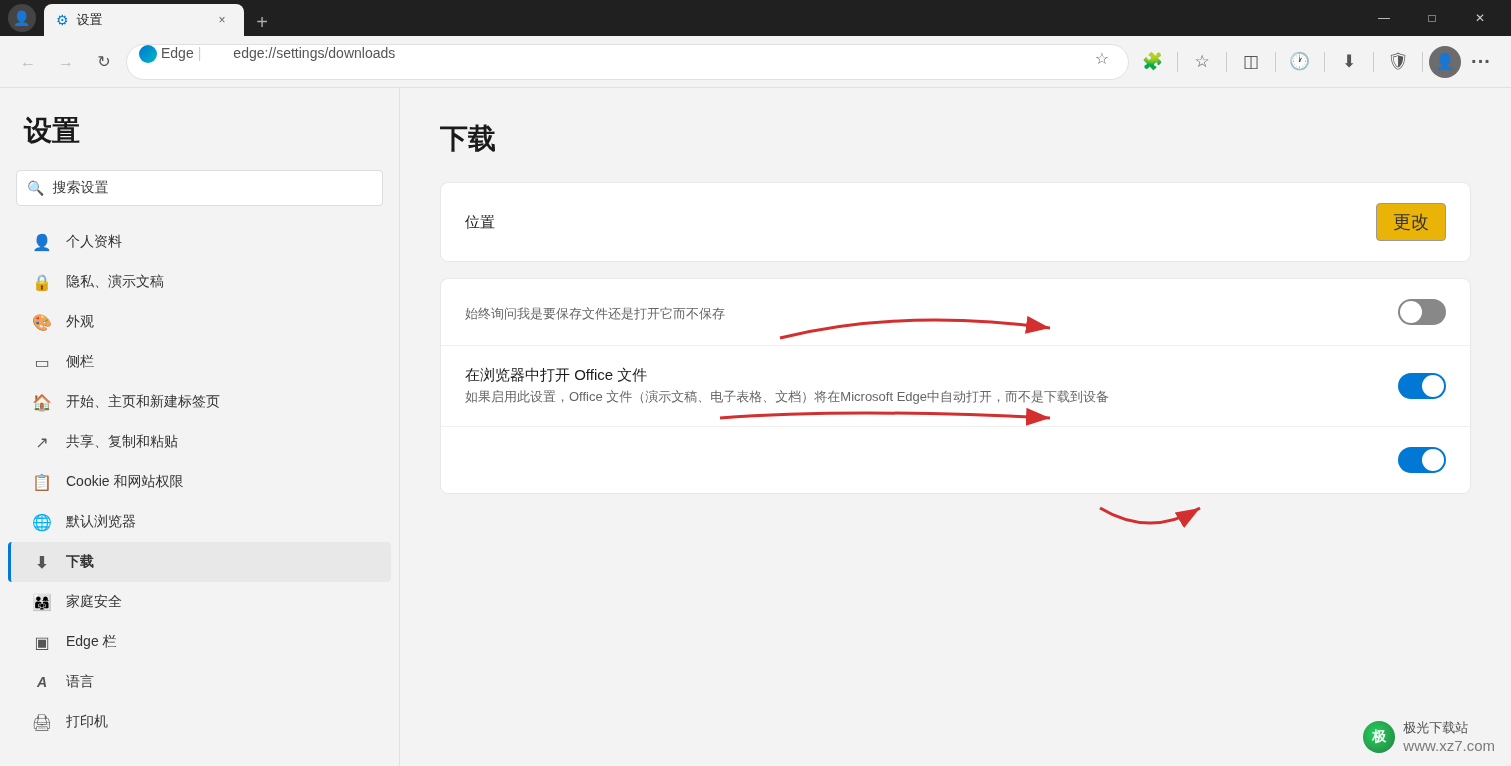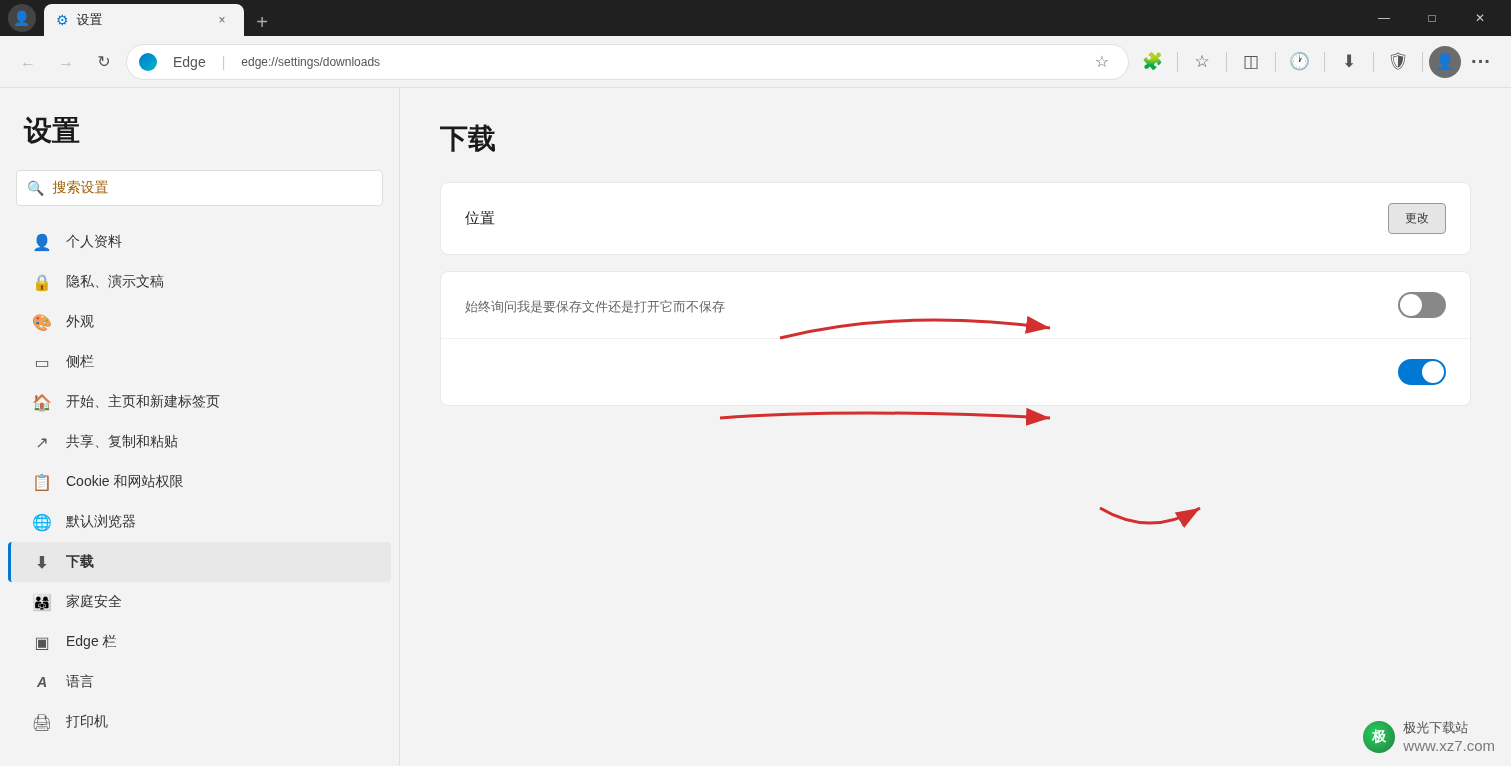--- a/index.html
+++ b/index.html
@@ -92,23 +92,22 @@
       font-size: 16px;
     }
     .nav-btn.disabled { color: #bbb; cursor: default; }
     .address-bar {
       flex: 1;
       height: 36px;
       background: #fff;
       border: 1px solid #e0e0e0;
       border-radius: 18px;
       display: flex;
-      align-items: center;
       padding: 0 12px;
-      gap: 16px;
+      gap: 4px;
       font-size: 14px;
       color: #333;
     }
     .edge-logo {
       width: 18px; height: 18px;
       background: linear-gradient(135deg, #0078d4, #00b7c3);
       border-radius: 50%;
       flex-shrink: 0;
     }
     .star-btn {
@@ -244,22 +243,22 @@
     .settings-row-sub {
       font-size: 13px;
       color: #666;
       margin-top: 3px;
     }
     .settings-row-content { flex: 1; }
     .change-btn {
       padding: 6px 16px;
       border: 1px solid #999;
       border-radius: 4px;
-      background: #e5e5e5;
-      font-size: 12px;
+      background: #eab308;
+      font-size: 18px;
       cursor: pointer;
       color: #333;
       white-space: nowrap;
     }
 
     
     .toggle {
       width: 48px; height: 26px;
       border-radius: 13px;
       display: flex; align-items: center;
@@ -348,21 +347,21 @@
   <div class="nav-btn disabled">
     <span>→</span>
   </div>
   <div class="nav-btn">
     <span>↻</span>
   </div>
   <div class="address-bar">
     <div class="edge-logo"></div>
     <span style="color:#555;font-size:14px;">Edge</span>
     <span style="color:#ccc;">|</span>
-    <span style="font-size:12px;color:#555;">
+    <span style="font-size:14px;color:#555;margin-left:28px;">
       <span style="color:#555;">edge://</span><span style="color:#555;">settings/downloads</span>
     </span>
     <div class="star-btn">☆</div>
   </div>
   <div class="toolbar-icons">
     <div class="toolbar-icon">
       <span>🧩</span>
     </div>
     <div class="toolbar-sep"></div>
     <div class="toolbar-icon">
@@ -393,21 +392,21 @@
     </div>
   </div>
 </div>
 
 <div class="main-layout">
 
   <div class="sidebar">
     <div class="sidebar-title">设置</div>
     <div class="search-box">
       <span>🔍</span>
-      <span style="color:#a16207;">搜索设置</span>
+      <span style="color:#404040;">搜索设置</span>
     </div>
 
     <div class="sidebar-item">
       <div class="sidebar-item-icon">👤</div>
       <span>个人资料</span>
     </div>
     <div class="sidebar-item">
       <div class="sidebar-item-icon">🔒</div>
       <span>隐私、演示文稿</span>
     </div>
@@ -473,20 +472,29 @@
 
       <div class="settings-row">
         <div class="settings-row-content">
           <div class="settings-row-sub">始终询问我是要保存文件还是打开它而不保存</div>
         </div>
         <div class="toggle off">
           <div class="toggle-knob"></div>
         </div>
       </div>
 
+      <div class="settings-row">
+        <div class="settings-row-content">
+          <div class="settings-row-label">在浏览器中打开 Office 文件</div>
+          <div class="settings-row-sub">如果启用此设置，Office 文件（演示文稿、电子表格、文档）将在Microsoft Edge中自动打开，而不是下载到设备</div>
+        </div>
+        <div class="toggle on">
+          <div class="toggle-knob"></div>
+        </div>
+      </div>
 
       <div class="settings-row">
         <div class="settings-row-content">
         </div>
         <div class="toggle on">
           <div class="toggle-knob"></div>
         </div>
       </div>
     </div>
   </div>

